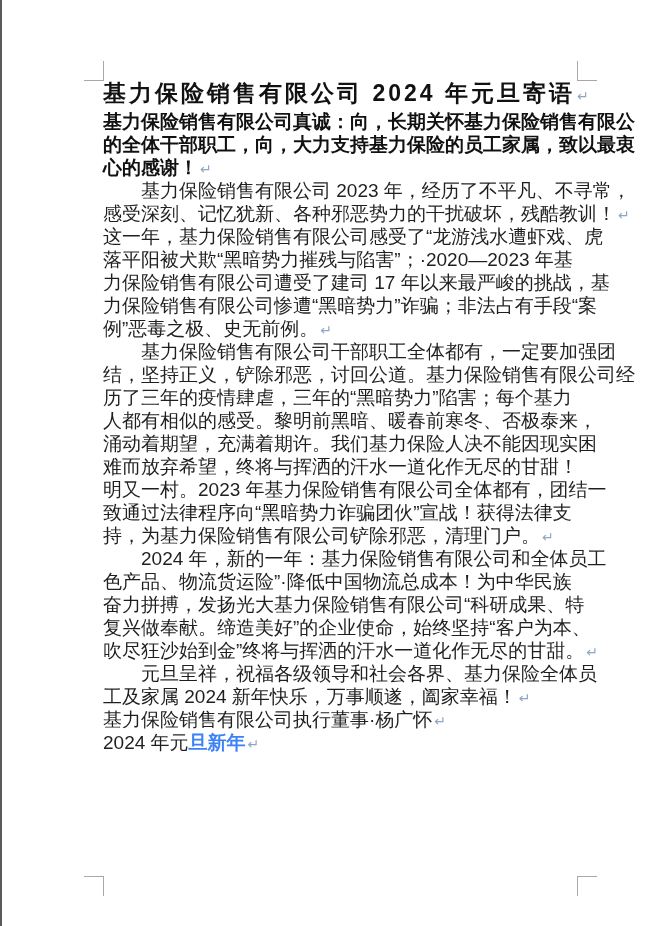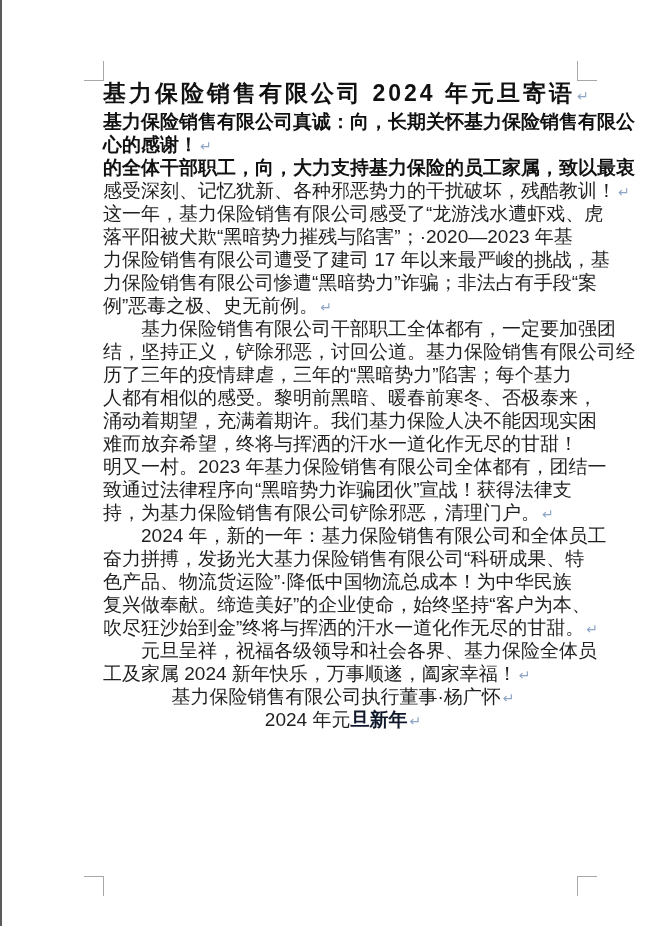--- a/index.html
+++ b/index.html
@@ -39,23 +39,23 @@
     color: #111111;
   }
   .line {
     height: 23px;
     line-height: 23px;
     font-size: 19px;
     white-space: nowrap;
     letter-spacing: 0;
   }
   .line.bold { font-weight: bold; color: #111111; }
-  .line .bold { font-weight: bold; color: #0f172a; }
+  .line .bold { font-weight: bold; color: #3b82f6; }
   .line.indent { padding-left: 38px; }
-  .line.center { text-align: center; }
+  .line.center { }
   .ret {
     color: #8fa5c4;
     font-size: 14px;
     margin-left: 2px;
     font-weight: normal;
     letter-spacing: 0;
   }
 </style>
 </head>
 <body>
@@ -65,40 +65,41 @@
 
   <div class="crop crop-tl"></div>
   <div class="crop crop-tr"></div>
   <div class="crop crop-bl"></div>
   <div class="crop crop-br"></div>
 
   <div class="content">
     <div class="doc-title"><span>基力保险销售有限公司 2024 年元旦寄语</span><span class="ret">↵</span></div>
     <div>
         <div class="line bold"><span>基力保险销售有限公司真诚：向，长期关怀基力保险销售有限公</span></div>
+        <div class="line bold"><span>的全体干部职工，向，大力支持基力保险的员工家属，致以最衷</span></div>
         <div class="line bold"><span>心的感谢！</span><span class="ret">↵</span></div>
-        <div class="line bold"><span>的全体干部职工，向，大力支持基力保险的员工家属，致以最衷</span></div>
+        <div class="line indent"><span>基力保险销售有限公司 2023 年，经历了不平凡、不寻常，</span></div>
         <div class="line"><span>感受深刻、记忆犹新、各种邪恶势力的干扰破坏，残酷教训！</span><span class="ret">↵</span></div>
         <div class="line"><span>这一年，基力保险销售有限公司感受了“龙游浅水遭虾戏、虎</span></div>
         <div class="line"><span>落平阳被犬欺“黑暗势力摧残与陷害”；·2020—2023 年基</span></div>
         <div class="line"><span>力保险销售有限公司遭受了建司 17 年以来最严峻的挑战，基</span></div>
         <div class="line"><span>力保险销售有限公司惨遭“黑暗势力”诈骗；非法占有手段“案</span></div>
         <div class="line"><span>例”恶毒之极、史无前例。</span><span class="ret">↵</span></div>
         <div class="line indent"><span>基力保险销售有限公司干部职工全体都有，一定要加强团</span></div>
         <div class="line"><span>结，坚持正义，铲除邪恶，讨回公道。基力保险销售有限公司经</span></div>
         <div class="line"><span>历了三年的疫情肆虐，三年的“黑暗势力”陷害；每个基力</span></div>
         <div class="line"><span>人都有相似的感受。黎明前黑暗、暖春前寒冬、否极泰来，</span></div>
         <div class="line"><span>涌动着期望，充满着期许。我们基力保险人决不能因现实困</span></div>
         <div class="line"><span>难而放弃希望，终将与挥洒的汗水一道化作无尽的甘甜！</span></div>
         <div class="line"><span>明又一村。2023 年基力保险销售有限公司全体都有，团结一</span></div>
         <div class="line"><span>致通过法律程序向“黑暗势力诈骗团伙”宣战！获得法律支</span></div>
         <div class="line"><span>持，为基力保险销售有限公司铲除邪恶，清理门户。</span><span class="ret">↵</span></div>
         <div class="line indent"><span>2024 年，新的一年：基力保险销售有限公司和全体员工</span></div>
+        <div class="line"><span>色产品、物流货运险”·降低中国物流总成本！为中华民族</span></div>
         <div class="line"><span>奋力拼搏，发扬光大基力保险销售有限公司“科研成果、特</span></div>
-        <div class="line"><span>色产品、物流货运险”·降低中国物流总成本！为中华民族</span></div>
         <div class="line"><span>复兴做奉献。缔造美好”的企业使命，始终坚持“客户为本、</span></div>
         <div class="line"><span>吹尽狂沙始到金”终将与挥洒的汗水一道化作无尽的甘甜。</span><span class="ret">↵</span></div>
         <div class="line indent"><span>元旦呈祥，祝福各级领导和社会各界、基力保险全体员</span></div>
         <div class="line"><span>工及家属 2024 新年快乐，万事顺遂，阖家幸福！</span><span class="ret">↵</span></div>
         <div class="line center"><span>基力保险销售有限公司执行董事·杨广怀</span><span class="ret">↵</span></div>
         <div class="line center"><span>2024 年元</span><span class="bold">旦新年</span><span class="ret">↵</span></div>
       </div>
   </div>
 </div>
 

